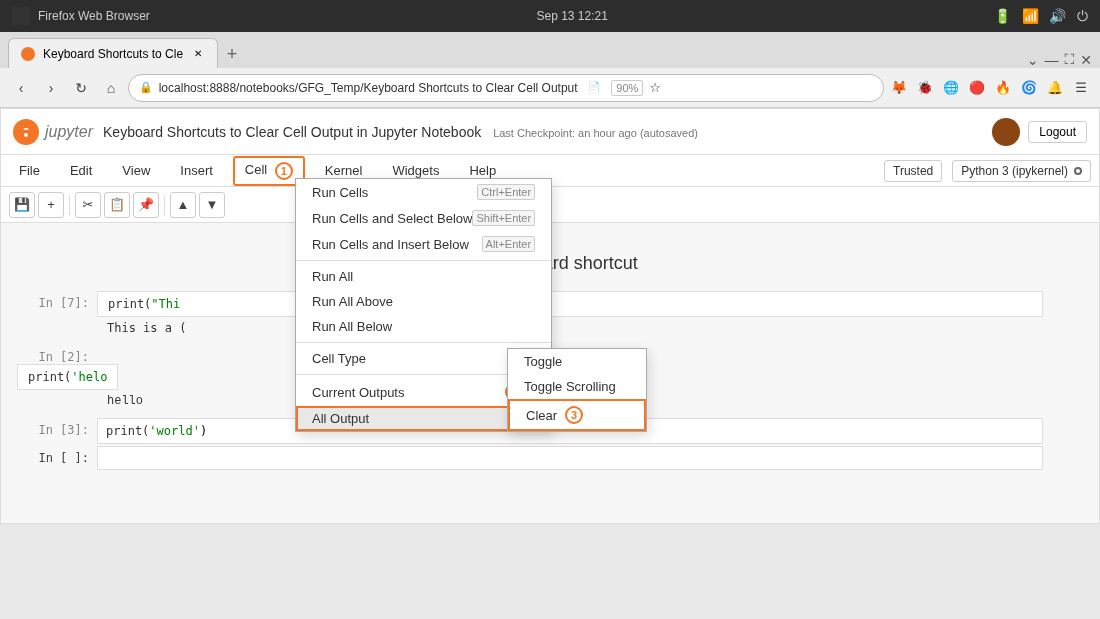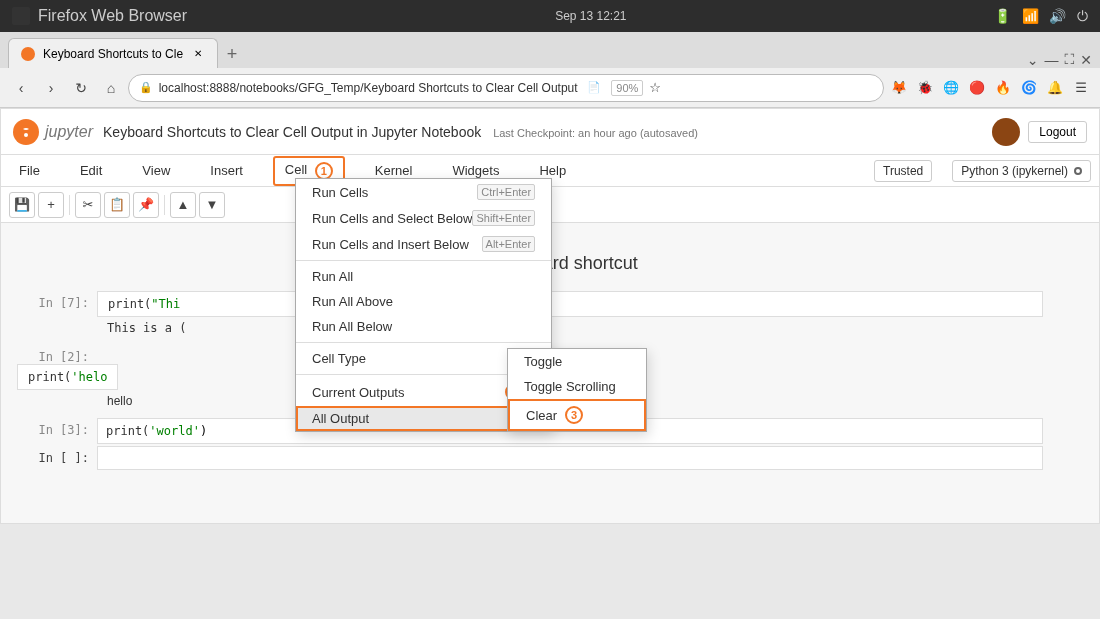--- a/index.html
+++ b/index.html
@@ -1,20 +1,20 @@
 <!DOCTYPE html>
 <html><head>
   <meta charset="utf-8">
   <style>
     * { margin: 0; padding: 0; box-sizing: border-box; }
     body { width: 1100px; height: 619px; overflow: hidden; background: #e8e8e8; font-family: 'Segoe UI', Arial, sans-serif; font-size: 13px; }
 
     
     .os-bar { height: 32px; background: #2d2d2d; display: flex; align-items: center; justify-content: space-between; padding: 0 12px; }
-    .os-bar-left { display: flex; align-items: center; gap: 8px; color: #ccc; font-size: 16px; }
+    .os-bar-left { display: flex; align-items: center; gap: 8px; color: #ccc; font-size: 12px; }
     .os-bar-right { display: flex; align-items: center; gap: 10px; color: #ccc; font-size: 12px; }
     .os-icon { width: 16px; height: 16px; background: #555; border-radius: 2px; display: inline-block; }
     .tab-bar { height: 36px; background: #ddd; display: flex; align-items: flex-end; padding: 0 8px; gap: 0; }
     .tab { height: 30px; background: #f0f0f0; border: 1px solid #bbb; border-bottom: none; border-radius: 6px 6px 0 0; padding: 0 12px; display: flex; align-items: center; gap: 8px; font-size: 12px; min-width: 200px; position: relative; }
     .tab .favicon { width: 14px; height: 14px; background: #ff6600; border-radius: 50%; }
     .tab .close-btn { width: 14px; height: 14px; display: flex; align-items: center; justify-content: center; border-radius: 50%; font-size: 10px; cursor: pointer; margin-left: auto; }
     .new-tab-btn { width: 28px; height: 28px; display: flex; align-items: center; justify-content: center; font-size: 18px; color: #666; cursor: pointer; }
 
     .nav-bar { height: 40px; background: #f0f0f0; display: flex; align-items: center; padding: 0 8px; gap: 4px; border-bottom: 1px solid #ccc; }
     .nav-btn { width: 26px; height: 26px; display: flex; align-items: center; justify-content: center; border-radius: 50%; cursor: pointer; color: #444; font-size: 14px; }
@@ -29,21 +29,21 @@
     .jupyter-logo { display: flex; align-items: center; gap: 6px; }
     .jupyter-logo-icon { width: 26px; height: 26px; background: #f37626; border-radius: 50%; display: flex; align-items: center; justify-content: center; color: white; font-size: 14px; font-weight: bold; }
     .jupyter-logo-text { color: #777; font-size: 16px; font-style: italic; }
     .jupyter-title { font-size: 14px; color: #333; flex: 1; }
     .checkpoint { font-size: 11px; color: #777; margin-left: 8px; }
     .header-actions { display: flex; align-items: center; gap: 8px; }
     .avatar { width: 28px; height: 28px; background: #8B4513; border-radius: 50%; }
     .logout-btn { border: 1px solid #ccc; border-radius: 3px; padding: 3px 10px; font-size: 12px; cursor: pointer; background: white; }
 
     
-    .menu-bar { height: 32px; display: flex; align-items: center; border-bottom: 1px solid #ddd; background: white; padding: 0 8px; gap: 20px; }
+    .menu-bar { height: 32px; display: flex; align-items: center; border-bottom: 1px solid #ddd; background: white; padding: 0 8px; gap: 10px; }
     .menu-item { padding: 4px 10px; cursor: pointer; border-radius: 3px; font-size: 13px; color: #333; }
     .menu-item.active { background: white; border: 1px solid #ccc; }
     .menu-spacer { flex: 1; }
     .trusted-badge { padding: 3px 8px; border: 1px solid #ccc; border-radius: 3px; font-size: 12px; color: #333; }
     .kernel-badge { padding: 3px 8px; border: 1px solid #ccc; border-radius: 3px; font-size: 12px; color: #333; display: flex; align-items: center; gap: 6px; }
     .kernel-dot { width: 8px; height: 8px; border-radius: 50%; border: 2px solid #666; }
 
     
     .toolbar { height: 36px; display: flex; align-items: center; padding: 0 8px; gap: 3px; border-bottom: 1px solid #ddd; background: white; }
     .tool-btn { width: 26px; height: 26px; border: 1px solid #ccc; border-radius: 3px; background: white; cursor: pointer; display: flex; align-items: center; justify-content: center; font-size: 13px; color: #444; }
@@ -201,21 +201,21 @@
       </div>
     </div>
     <div style="margin-left:80px;margin-right:40px;margin-bottom:8px;font-family:monospace;font-size:12px;color:#333;padding:2px 10px;">This is a (</div>
 
     <div style="display:flex;align-items:flex-start;margin-bottom:2px;flex-direction:column;">
       <div style="color:#888;font-size:12px;font-family:monospace;min-width:80px;padding-top:5px;text-align:right;padding-right:8px;">In [2]:</div>
       <div style="flex:1;border:1px solid #ddd;background:white;padding:5px 10px;font-family:monospace;font-size:12px;margin-right:40px;">
         <span class="code-fn">print(</span><span class="code-str">'helo</span>
       </div>
     </div>
-    <div style="margin-left:80px;margin-right:40px;margin-bottom:8px;font-family:Liberation Sans, sans-serif;font-size:12px;color:#333;padding:2px 10px;">hello</div>
+    <div style="margin-left:80px;margin-right:40px;margin-bottom:8px;font-family:Liberation Mono, monospace;font-size:12px;color:#333;padding:2px 10px;">hello</div>
 
     <div style="display:flex;align-items:flex-start;margin-bottom:2px;">
       <div style="color:#888;font-size:12px;font-family:monospace;min-width:80px;padding-top:5px;text-align:right;padding-right:8px;">In [3]:</div>
       <div style="flex:1;border:1px solid #ddd;background:white;padding:5px 8px;font-family:monospace;font-size:12px;margin-right:40px;">
         <span class="code-fn">print(</span><span class="code-str">'world'</span><span>)</span>
       </div>
     </div>
 
     <div style="display:flex;align-items:flex-start;margin-bottom:2px;">
       <div style="color:#404040;font-size:12px;font-family:monospace;min-width:80px;padding-top:5px;text-align:right;padding-right:8px;">In [ ]:</div>

